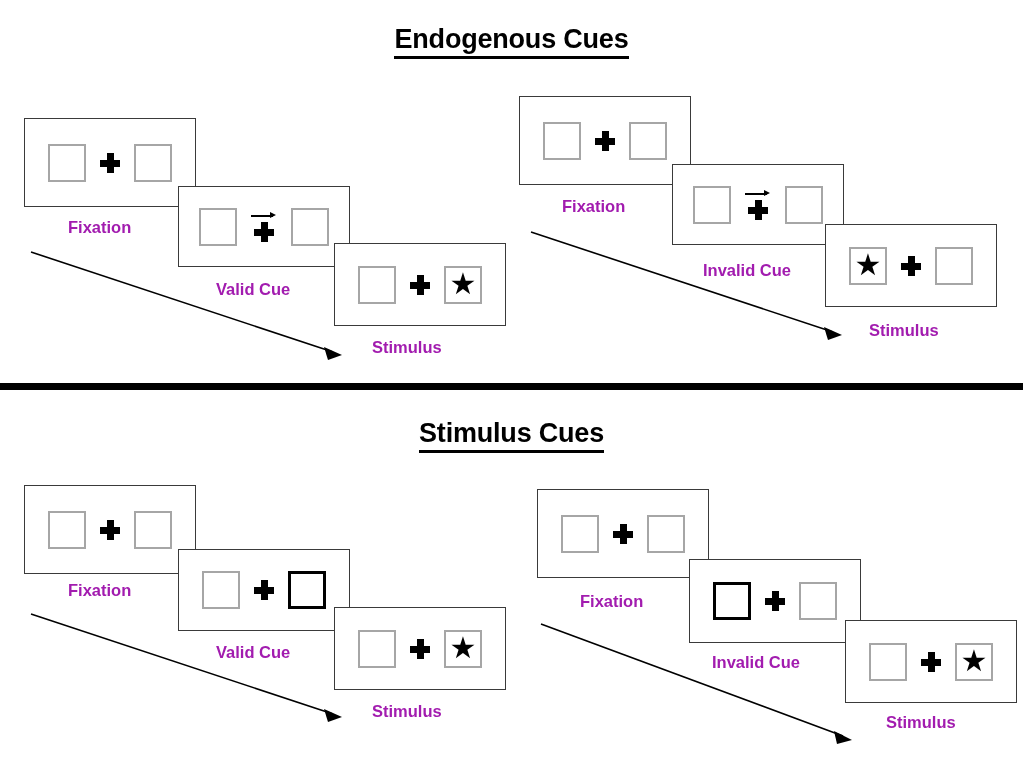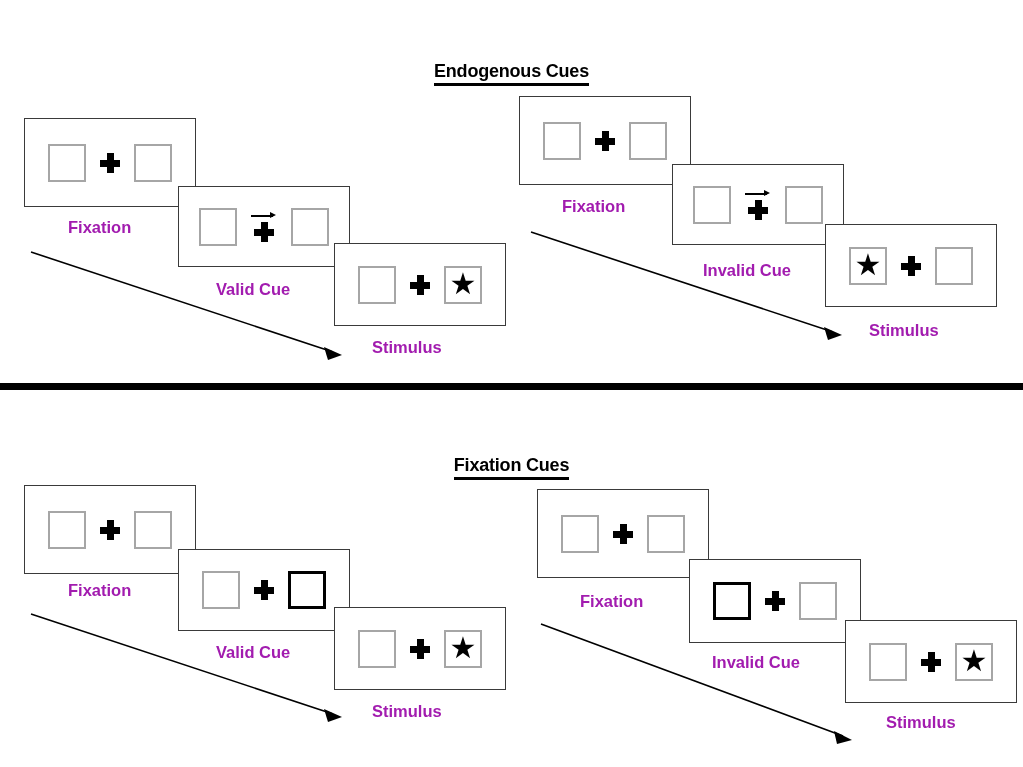--- a/index.html
+++ b/index.html
@@ -14,25 +14,24 @@
     overflow: hidden;
     font-family: "Liberation Sans", sans-serif;
     color: #000000;
   }
 
   
   .section-title {
     position: absolute;
     width: 100%;
     text-align: center;
-    font-size: 18px;
+    font-size: 27px;
     font-weight: bold;
     letter-spacing: -0.2px;
     color: #000000;
-    margin-top: 37px;
   }
   .section-title span {
     border-bottom: 3px solid #000000;
     padding-bottom: 2px;
   }
 
   
   .divider {
     position: absolute;
     left: 0;
@@ -238,21 +237,21 @@
 <div class="caption" style="left:869px; top:321px;">Stimulus</div>
 
 <svg class="flow-arrow" style="left:528px; top:228px;" width="320" height="115" viewBox="0 0 320 115">
   <line x1="3" y1="4" x2="305" y2="104" stroke="#000000" stroke-width="1.6"></line>
   <polygon points="314,107 296,99 300,112" fill="#000000"></polygon>
 </svg>
 
 <div class="divider" style="top:383px;"></div>
 
 <div class="section-title" style="top:418px;">
-  <span>Fixation Cues</span>
+  <span>Stimulus Cues</span>
 </div>
 
 <div class="panel" style="left:24px; top:485px; width:172px; height:89px;">
   <div class="panel-inner">
     <div class="sbox"></div>
     <div class="plus"></div>
     <div class="sbox"></div>
   </div>
 </div>
 <div class="caption" style="left:68px; top:581px;">Fixation</div>

